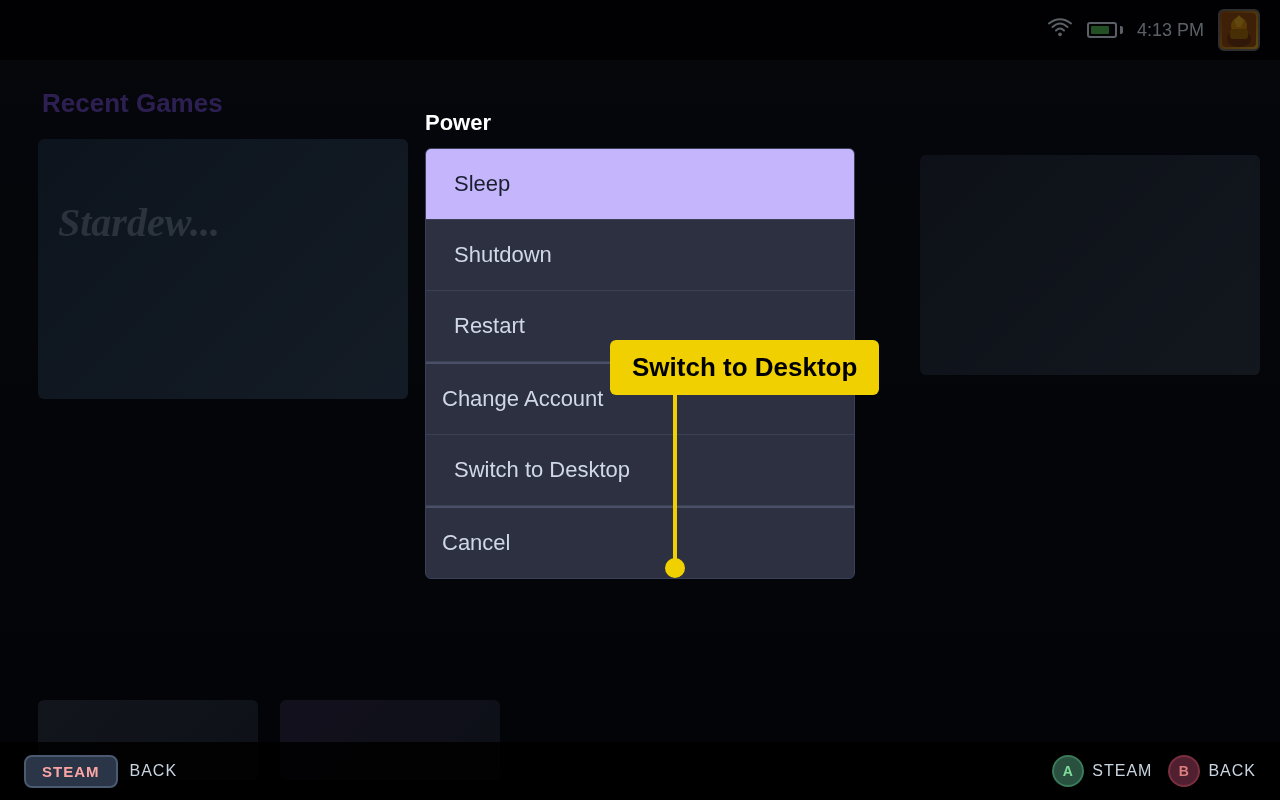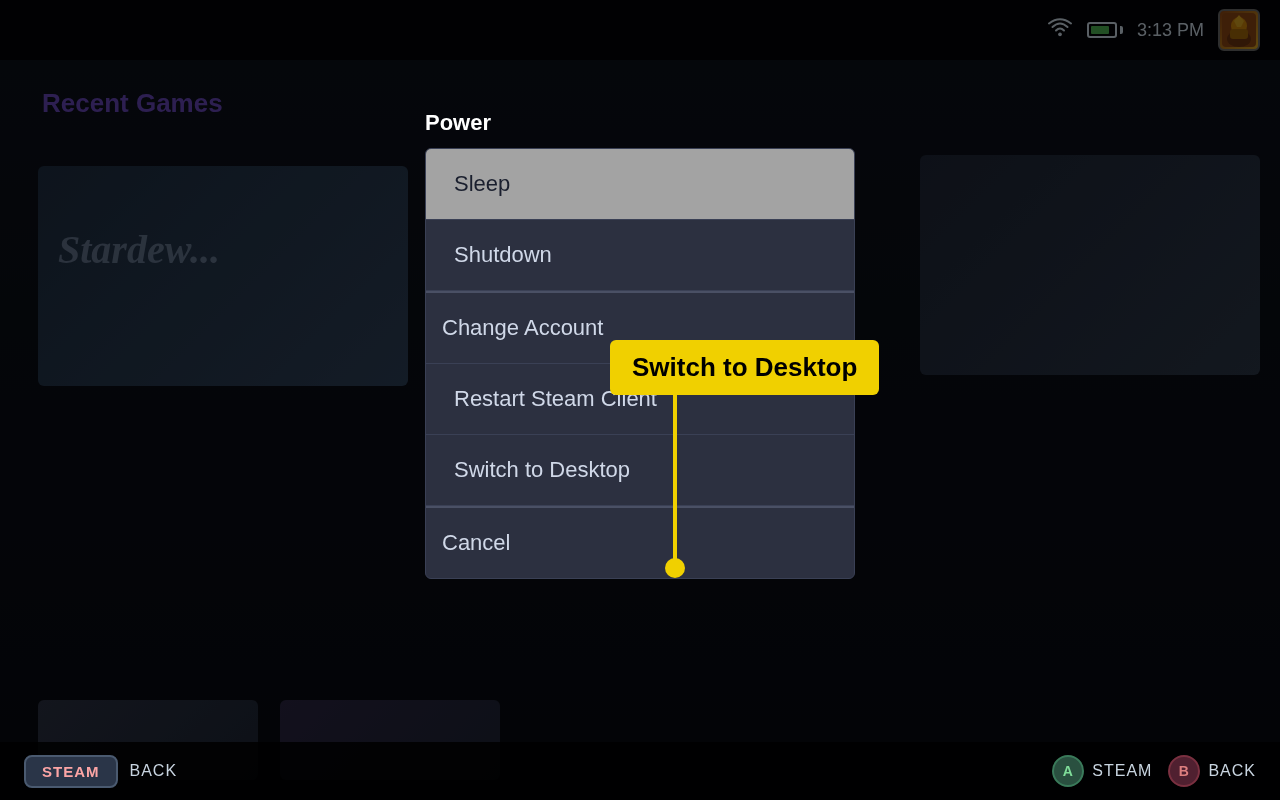--- a/index.html
+++ b/index.html
@@ -33,24 +33,24 @@
 
     
     .bg-thumb {
       position: absolute;
       border-radius: 6px;
       background: #2a3548;
       overflow: hidden;
     }
 
     .bg-thumb-1 {
-      top: 166px;
+      top: 139px;
       left: 38px;
       width: 370px;
-      height: 220px;
+      height: 260px;
       background: linear-gradient(135deg, #1e2d40 0%, #2c3e55 100%);
     }
 
     .bg-thumb-1-text {
       position: absolute;
       top: 60px;
       left: 20px;
       color: #8a9bb5;
       font-size: 40px;
       font-weight: bold;
@@ -207,21 +207,21 @@
       cursor: pointer;
       border-bottom: 1px solid #3a4055;
       transition: background 0.15s;
     }
 
     .menu-item:last-child {
       border-bottom: none;
     }
 
     .menu-item.selected {
-      background: #a3a3a3;
+      background: #c4b5fd;
       color: #1a1f2e;
     }
 
     .menu-item.separator-above {
       border-top: 2px solid #4a5065;
       padding-left: 16px;
     }
 
     
     .callout-container {
@@ -347,42 +347,42 @@
         <path d="M2 7.5 Q13 -1 24 7.5" stroke="#c8d4e0" stroke-width="2" fill="none" stroke-linecap="round"></path>
         <circle cx="13" cy="18.5" r="1.8" fill="#c8d4e0"></circle>
       </svg>
     </div>
     <div class="battery-icon">
       <div class="battery-body">
         <div class="battery-fill"></div>
       </div>
       <div class="battery-tip"></div>
     </div>
-    <div class="time-display">3:13 PM</div>
+    <div class="time-display">4:13 PM</div>
     <div class="avatar-icon">
       <svg width="34" height="34" viewBox="0 0 34 34">
         <rect width="34" height="34" fill="#8b4513" rx="4"></rect>
         <ellipse cx="17" cy="26" rx="12" ry="8" fill="#6b3410"></ellipse>
         <ellipse cx="17" cy="13" rx="8" ry="9" fill="#c8820a"></ellipse>
         <polygon points="12,8 17,2 22,8 19,14 15,14" fill="#d4a020"></polygon>
         <rect x="8" y="16" width="18" height="10" rx="3" fill="#a0660a"></rect>
       </svg>
     </div>
   </div>
 </div>
 
 <div class="overlay"></div>
 
 <div class="power-dialog">
   <div class="dialog-title">Power</div>
   <div class="menu-list">
     <div class="menu-item selected">Sleep</div>
     <div class="menu-item">Shutdown</div>
+    <div class="menu-item">Restart</div>
     <div class="menu-item separator-above">Change Account</div>
-    <div class="menu-item">Restart Steam Client</div>
     <div class="menu-item">Switch to Desktop</div>
     <div class="menu-item separator-above">Cancel</div>
   </div>
 </div>
 
 <div class="callout-container">
   <div class="callout-box">Switch to Desktop</div>
 
   <svg style="position:absolute;top:48px;left:0;pointer-events:none;" width="80" height="200" viewBox="0 0 80 200">
     <line x1="65" y1="0" x2="65" y2="175" stroke="#f0d000" stroke-width="4"></line>

